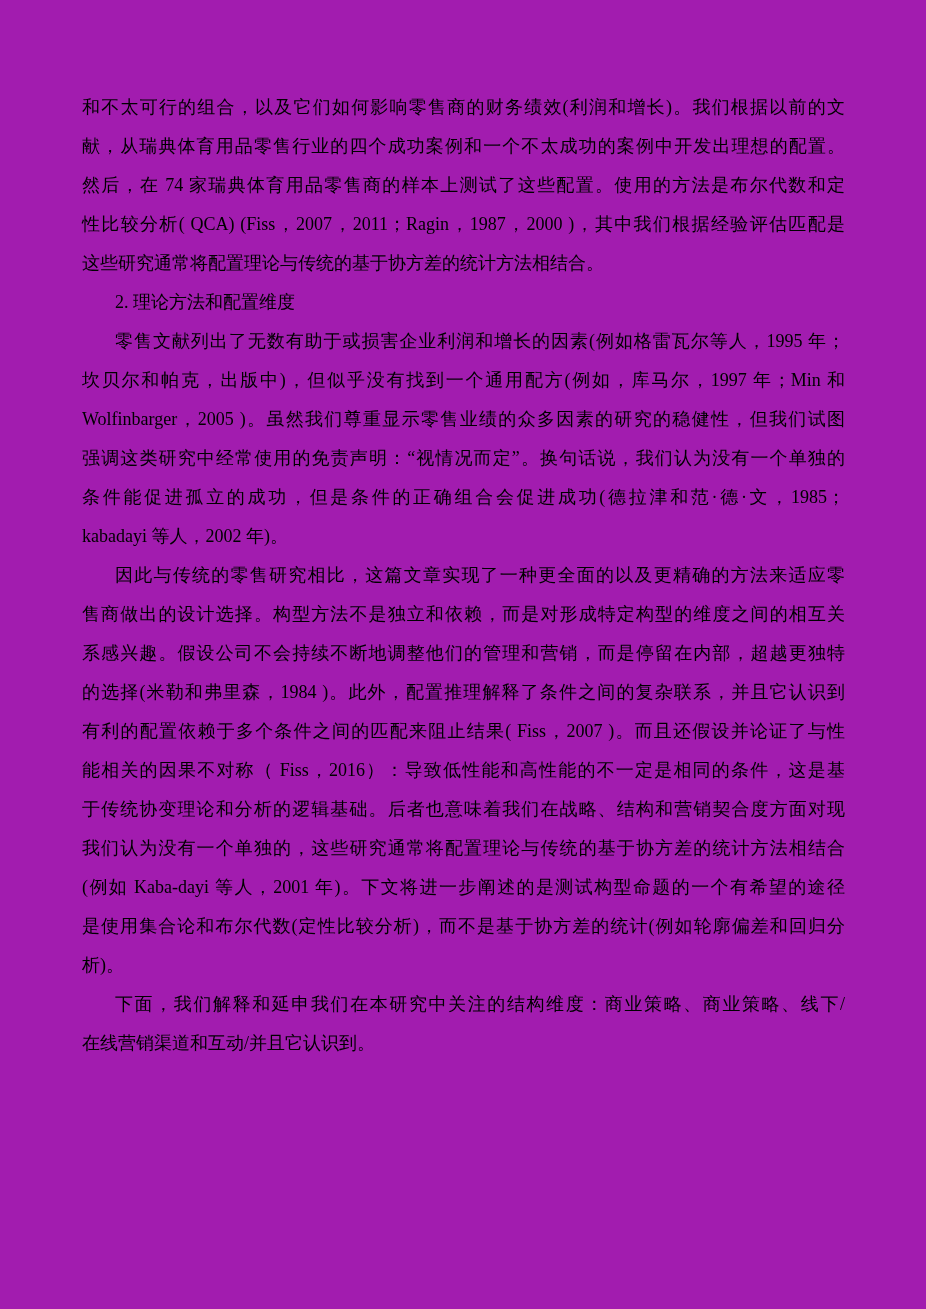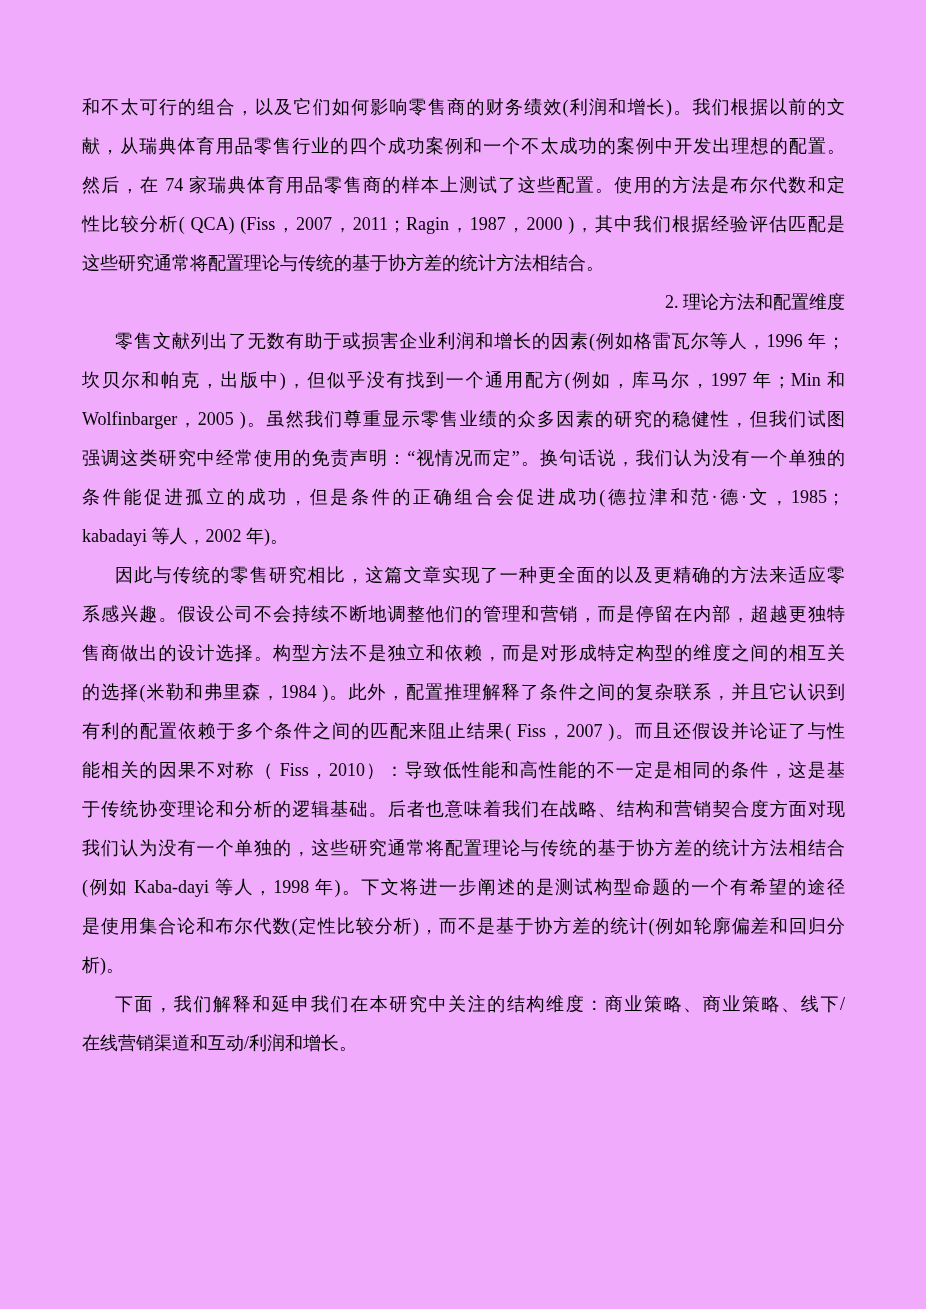--- a/index.html
+++ b/index.html
@@ -4,21 +4,21 @@
 <style>
   html, body {
     margin: 0;
     padding: 0;
     background: #ffffff;
   }
   .page {
     position: relative;
     width: 926px;
     height: 1309px;
-    background: #f0abfc;
+    background: #a21caf;
     overflow: hidden;
   }
   .text-block {
     position: absolute;
     left: 82px;
     top: 88px;
     width: 763px;
     font-family: "Liberation Serif", "DejaVu Serif", serif;
     font-size: 18px;
     color: #000000;
@@ -34,58 +34,58 @@
     text-align-last: justify;
   }
   .text-line.last-line {
     text-align-last: left;
   }
   .text-line.first-indent {
     text-indent: 33px;
   }
   .heading-line {
     line-height: 39px;
-    text-align: right;
+    text-align: left;
     text-indent: 33px;
   }
 </style>
 </head>
 <body>
 
 <div class="page">
   <div class="text-block" id="text-block">
       <div class="paragraph">
         <div class="text-line">和不太可行的组合，以及它们如何影响零售商的财务绩效(利润和增长)。我们根据以前的文</div>
         <div class="text-line">献，从瑞典体育用品零售行业的四个成功案例和一个不太成功的案例中开发出理想的配置。</div>
         <div class="text-line">然后，在 74 家瑞典体育用品零售商的样本上测试了这些配置。使用的方法是布尔代数和定</div>
         <div class="text-line">性比较分析( QCA) (Fiss，2007，2011；Ragin，1987，2000 )，其中我们根据经验评估匹配是</div>
         <div class="text-line last-line">这些研究通常将配置理论与传统的基于协方差的统计方法相结合。</div>
       </div>
       <div class="paragraph">
         <div class="heading-line">2. 理论方法和配置维度</div>
       </div>
       <div class="paragraph">
-        <div class="text-line first-indent">零售文献列出了无数有助于或损害企业利润和增长的因素(例如格雷瓦尔等人，1996 年；</div>
+        <div class="text-line first-indent">零售文献列出了无数有助于或损害企业利润和增长的因素(例如格雷瓦尔等人，1995 年；</div>
         <div class="text-line">坎贝尔和帕克，出版中)，但似乎没有找到一个通用配方(例如，库马尔，1997 年；Min 和</div>
         <div class="text-line">Wolfinbarger，2005 )。虽然我们尊重显示零售业绩的众多因素的研究的稳健性，但我们试图</div>
         <div class="text-line">强调这类研究中经常使用的免责声明：“视情况而定”。换句话说，我们认为没有一个单独的</div>
         <div class="text-line">条件能促进孤立的成功，但是条件的正确组合会促进成功(德拉津和范·德·文，1985；</div>
         <div class="text-line last-line">kabadayi 等人，2002 年)。</div>
       </div>
       <div class="paragraph">
         <div class="text-line first-indent">因此与传统的零售研究相比，这篇文章实现了一种更全面的以及更精确的方法来适应零</div>
+        <div class="text-line">售商做出的设计选择。构型方法不是独立和依赖，而是对形成特定构型的维度之间的相互关</div>
         <div class="text-line">系感兴趣。假设公司不会持续不断地调整他们的管理和营销，而是停留在内部，超越更独特</div>
-        <div class="text-line">售商做出的设计选择。构型方法不是独立和依赖，而是对形成特定构型的维度之间的相互关</div>
         <div class="text-line">的选择(米勒和弗里森，1984 )。此外，配置推理解释了条件之间的复杂联系，并且它认识到</div>
         <div class="text-line">有利的配置依赖于多个条件之间的匹配来阻止结果( Fiss，2007 )。而且还假设并论证了与性</div>
-        <div class="text-line">能相关的因果不对称（ Fiss，2010）：导致低性能和高性能的不一定是相同的条件，这是基</div>
+        <div class="text-line">能相关的因果不对称（ Fiss，2016）：导致低性能和高性能的不一定是相同的条件，这是基</div>
         <div class="text-line">于传统协变理论和分析的逻辑基础。后者也意味着我们在战略、结构和营销契合度方面对现</div>
         <div class="text-line">我们认为没有一个单独的，这些研究通常将配置理论与传统的基于协方差的统计方法相结合</div>
-        <div class="text-line">(例如 Kaba-dayi 等人，1998 年)。下文将进一步阐述的是测试构型命题的一个有希望的途径</div>
+        <div class="text-line">(例如 Kaba-dayi 等人，2001 年)。下文将进一步阐述的是测试构型命题的一个有希望的途径</div>
         <div class="text-line">是使用集合论和布尔代数(定性比较分析)，而不是基于协方差的统计(例如轮廓偏差和回归分</div>
         <div class="text-line last-line">析)。</div>
       </div>
       <div class="paragraph">
         <div class="text-line first-indent">下面，我们解释和延申我们在本研究中关注的结构维度：商业策略、商业策略、线下/</div>
-        <div class="text-line last-line">在线营销渠道和互动/利润和增长。</div>
+        <div class="text-line last-line">在线营销渠道和互动/并且它认识到。</div>
       </div>
     </div>
 </div>
 
 </body></html>

